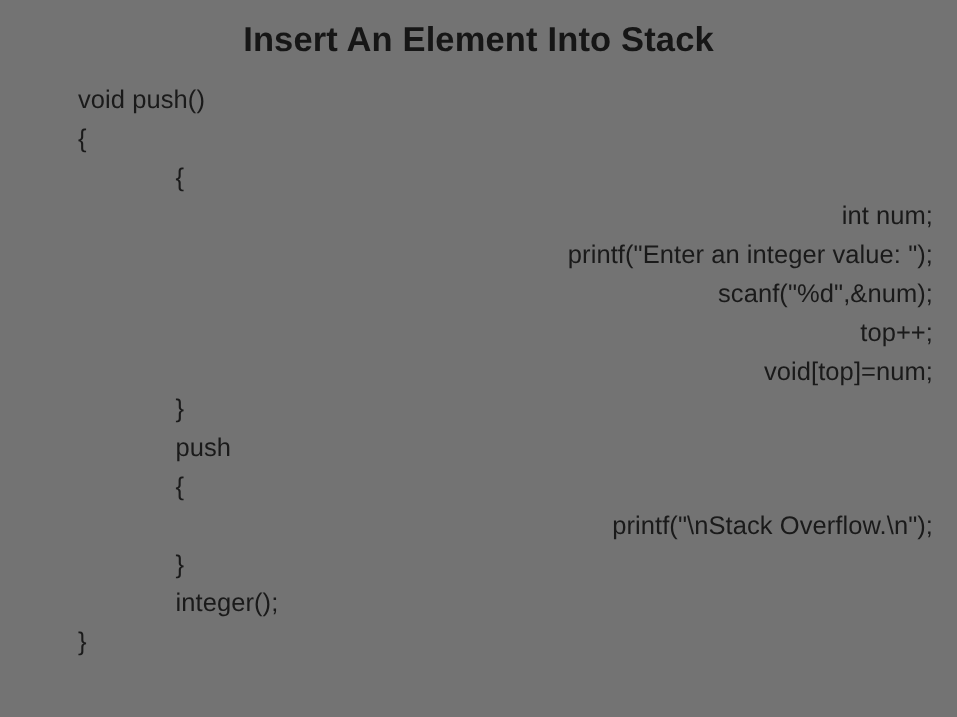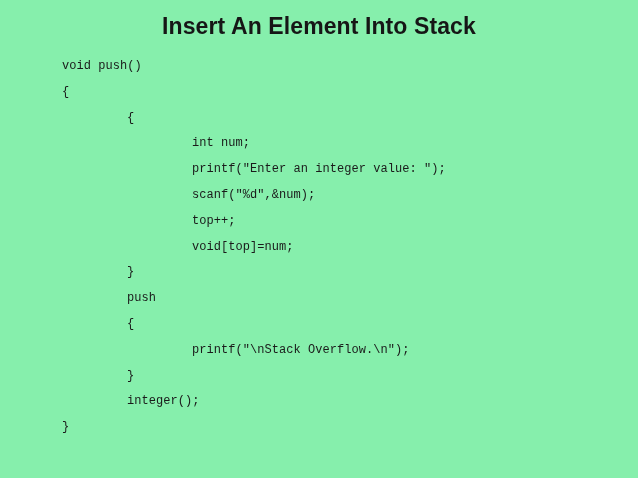--- a/index.html
+++ b/index.html
@@ -10,21 +10,21 @@
     width: 638px;
     height: 478px;
     background: #ffffff;
     font-family: "Liberation Sans", sans-serif;
     overflow: hidden;
   }
   .slide {
     position: relative;
     width: 638px;
     height: 478px;
-    background: #86efac;
+    background: #737373;
     box-sizing: border-box;
   }
   .slide-title {
     position: absolute;
     left: 0;
     top: 13px;
     width: 638px;
     text-align: center;
     font-size: 23px;
     font-weight: bold;
@@ -32,32 +32,31 @@
     letter-spacing: 0.1px;
     white-space: nowrap;
   }
   .code-block {
     position: absolute;
     left: 52px;
     top: 54px;
     width: 570px;
   }
   .code-line {
-    font-size: 12px;
+    font-size: 17px;
     line-height: 25.8px;
     color: #1a1a1a;
     white-space: pre;
-    font-family: Liberation Mono, monospace;
+    font-family: Liberation Sans, sans-serif;
     letter-spacing: 0.05px;
     min-height: 25.8px;
-    margin-left: 10px;
   }
   .indent-0 { padding-left: 0px; }
   .indent-1 { padding-left: 65px; }
-  .indent-2 { padding-left: 130px; }
+  .indent-2 { padding-left: 130px; text-align: right; }
 </style>
 </head>
 <body>
 
 <div class="slide">
 
   <div class="slide-title">Insert An Element Into Stack</div>
 
   <div class="code-block">
       <div class="code-line indent-0">void push()</div>

